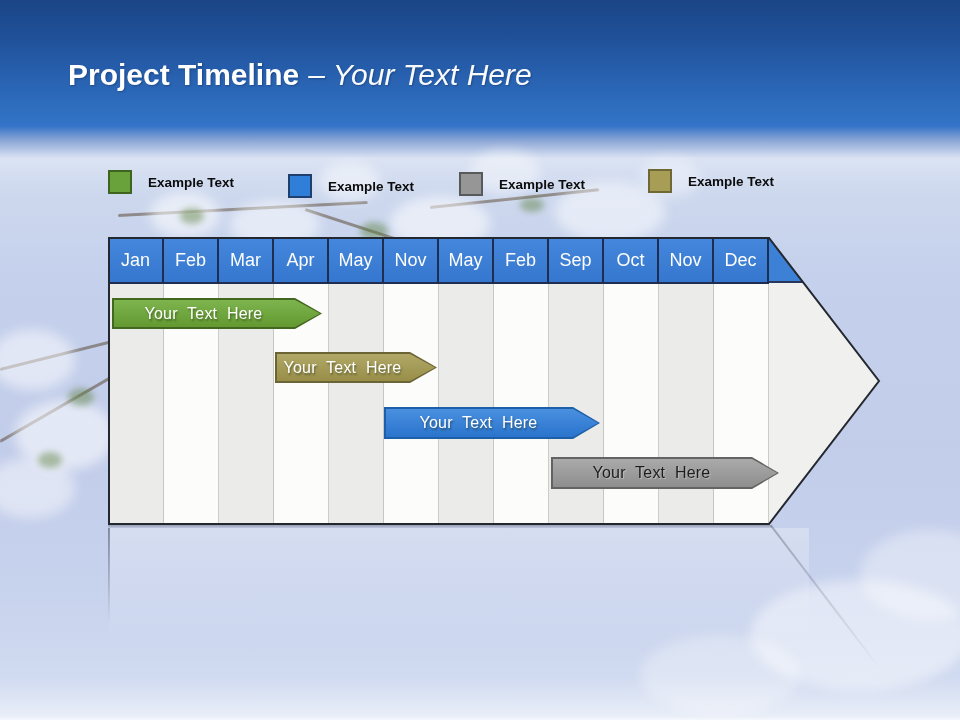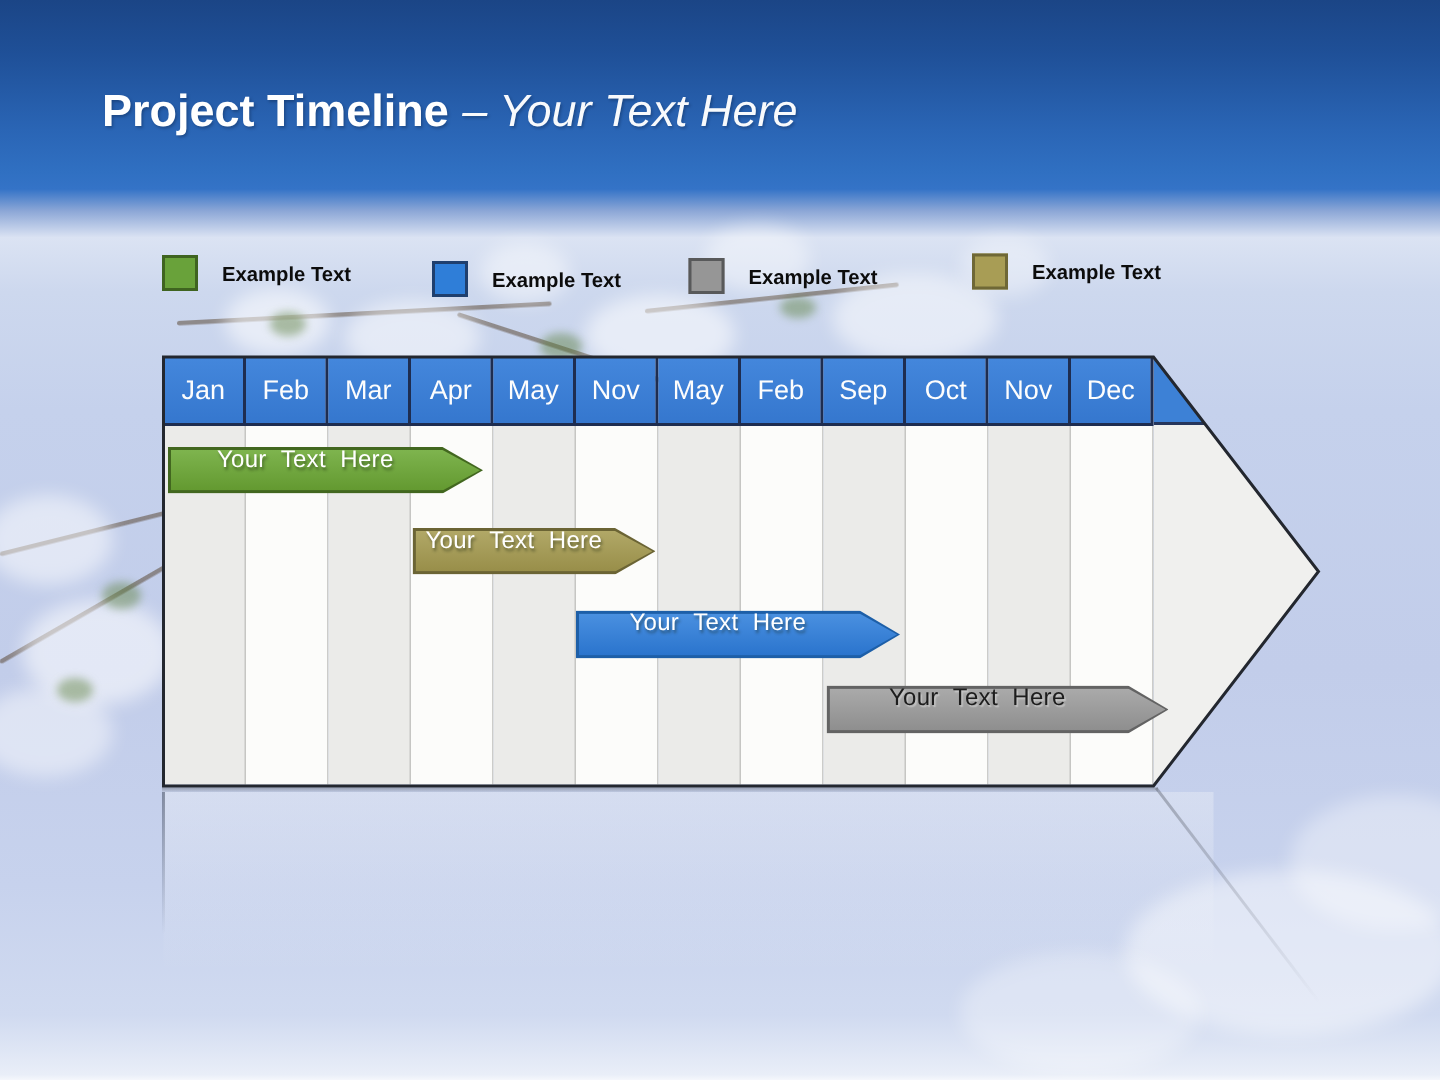--- a/index.html
+++ b/index.html
@@ -35,21 +35,21 @@
     color:#fdfdfd;font-size:18px;line-height:44px;text-align:center;}
   .header-underline{position:absolute;left:1px;top:46px;width:660px;height:2px;background:#1e2d50;}
   .grid{position:absolute;left:1px;top:48px;width:660px;height:239px;display:flex;}
   .gcol{flex:1 1 0;box-sizing:border-box;border-right:1px solid rgba(178,178,175,.65);}
   .gcol.a{background:#ebebe9;} .gcol.b{background:#fcfcfa;}
   .arrowhead{position:absolute;left:661px;top:2px;width:111px;height:286px;
     clip-path:polygon(0 0,100% 50%,0 100%);
     background:linear-gradient(180deg,#3d81d6 0px,#3d81d6 43px,#26365c 43px,#26365c 45px,#f0f0ee 45px);}
   .outline{position:absolute;left:0;top:0;z-index:6;pointer-events:none;}
   
-  .bar{position:absolute;z-index:7;display:flex;justify-content:center;}
+  .bar{position:absolute;z-index:7;display:flex;align-items:center;justify-content:center;}
   .bar .shell{position:absolute;inset:0;clip-path:polygon(0 0,calc(100% - 27px) 0,100% 50%,calc(100% - 27px) 100%,0 100%);}
   .bar .fill{position:absolute;inset:2px;clip-path:polygon(0 0,calc(100% - 25px) 0,100% 50%,calc(100% - 25px) 100%,0 100%);}
   .bar .bl{position:relative;z-index:2;font-size:16px;padding-right:27px;white-space:nowrap;word-spacing:5px;letter-spacing:.2px;}
   #bar1{left:4px;top:62px;width:210px;height:31px;}
   #bar1 .shell{background:#42671f}
   #bar1 .fill{background:linear-gradient(180deg,#7eb44e,#639930)}
   #bar2{left:167px;top:116px;width:162px;height:31px;}
   #bar2 .shell{background:#6b6434}
   #bar2 .fill{background:linear-gradient(180deg,#b1a867,#988e49)}
   #bar3{left:276px;top:171px;width:216px;height:32px;}

